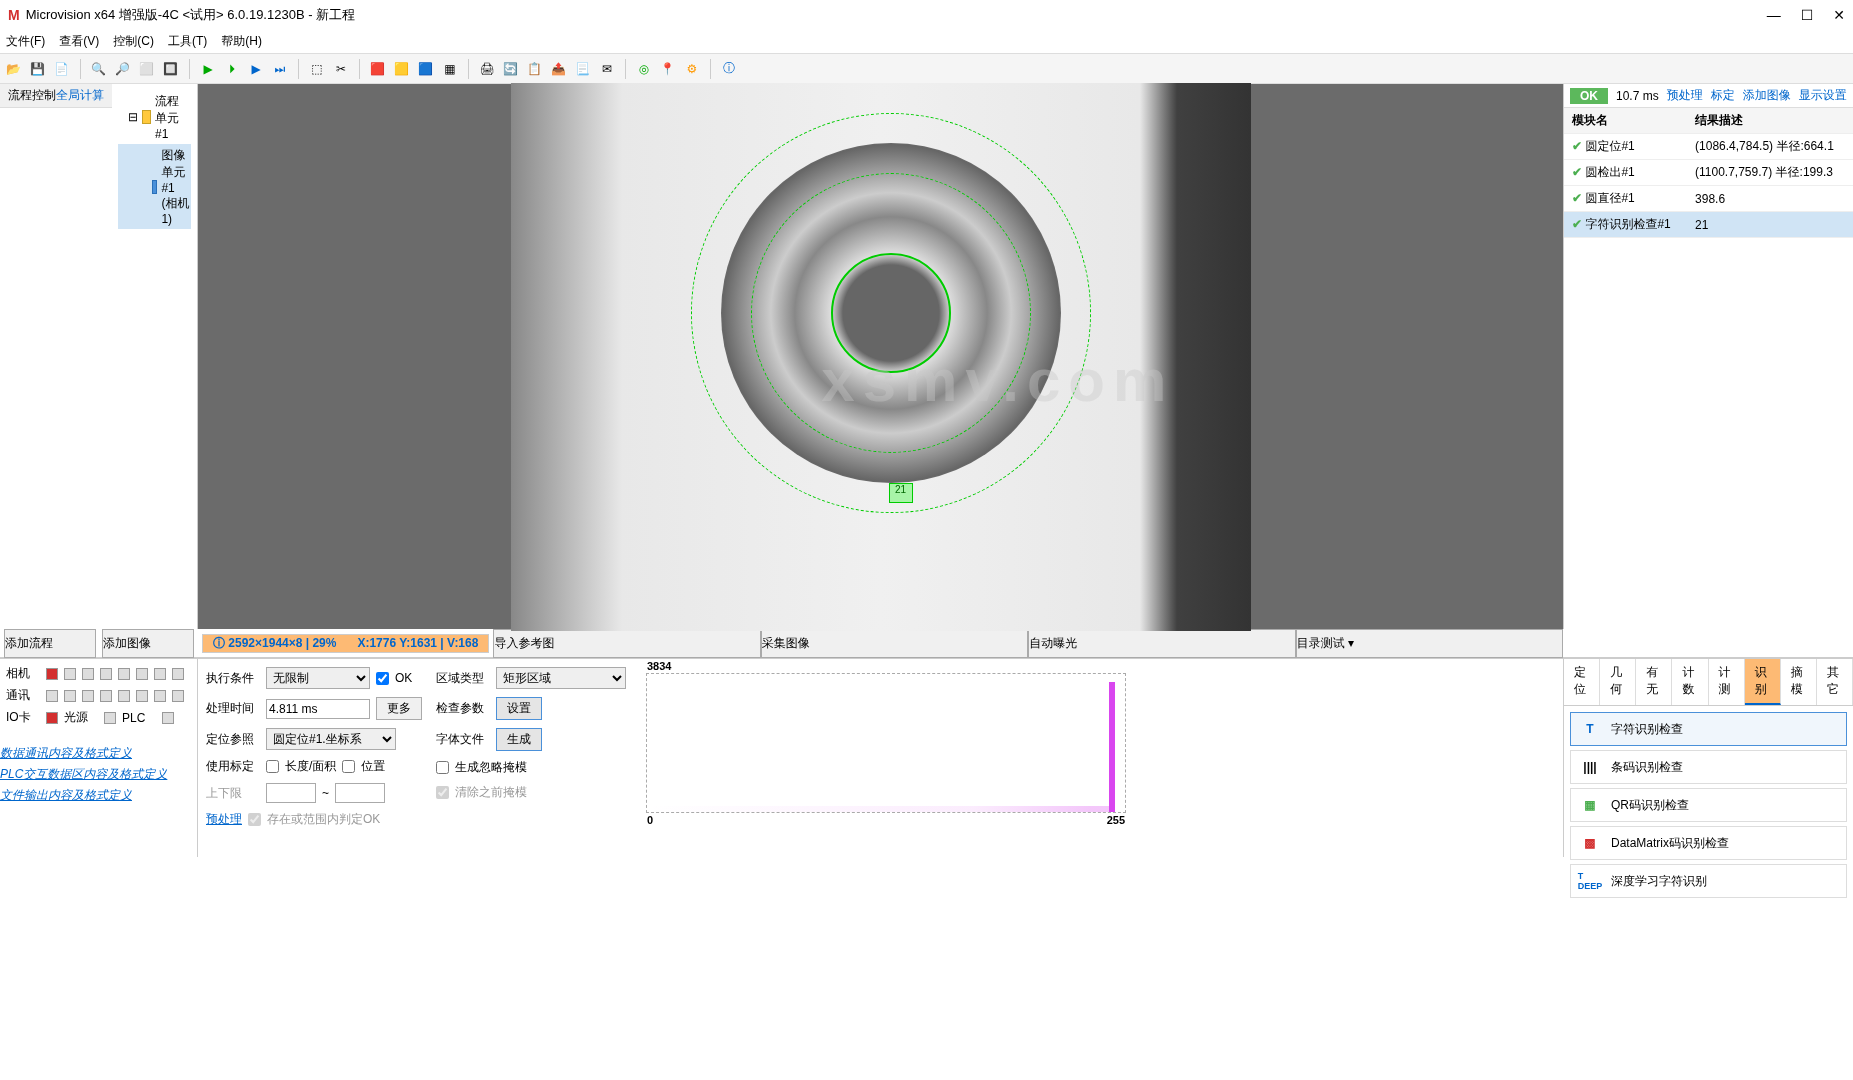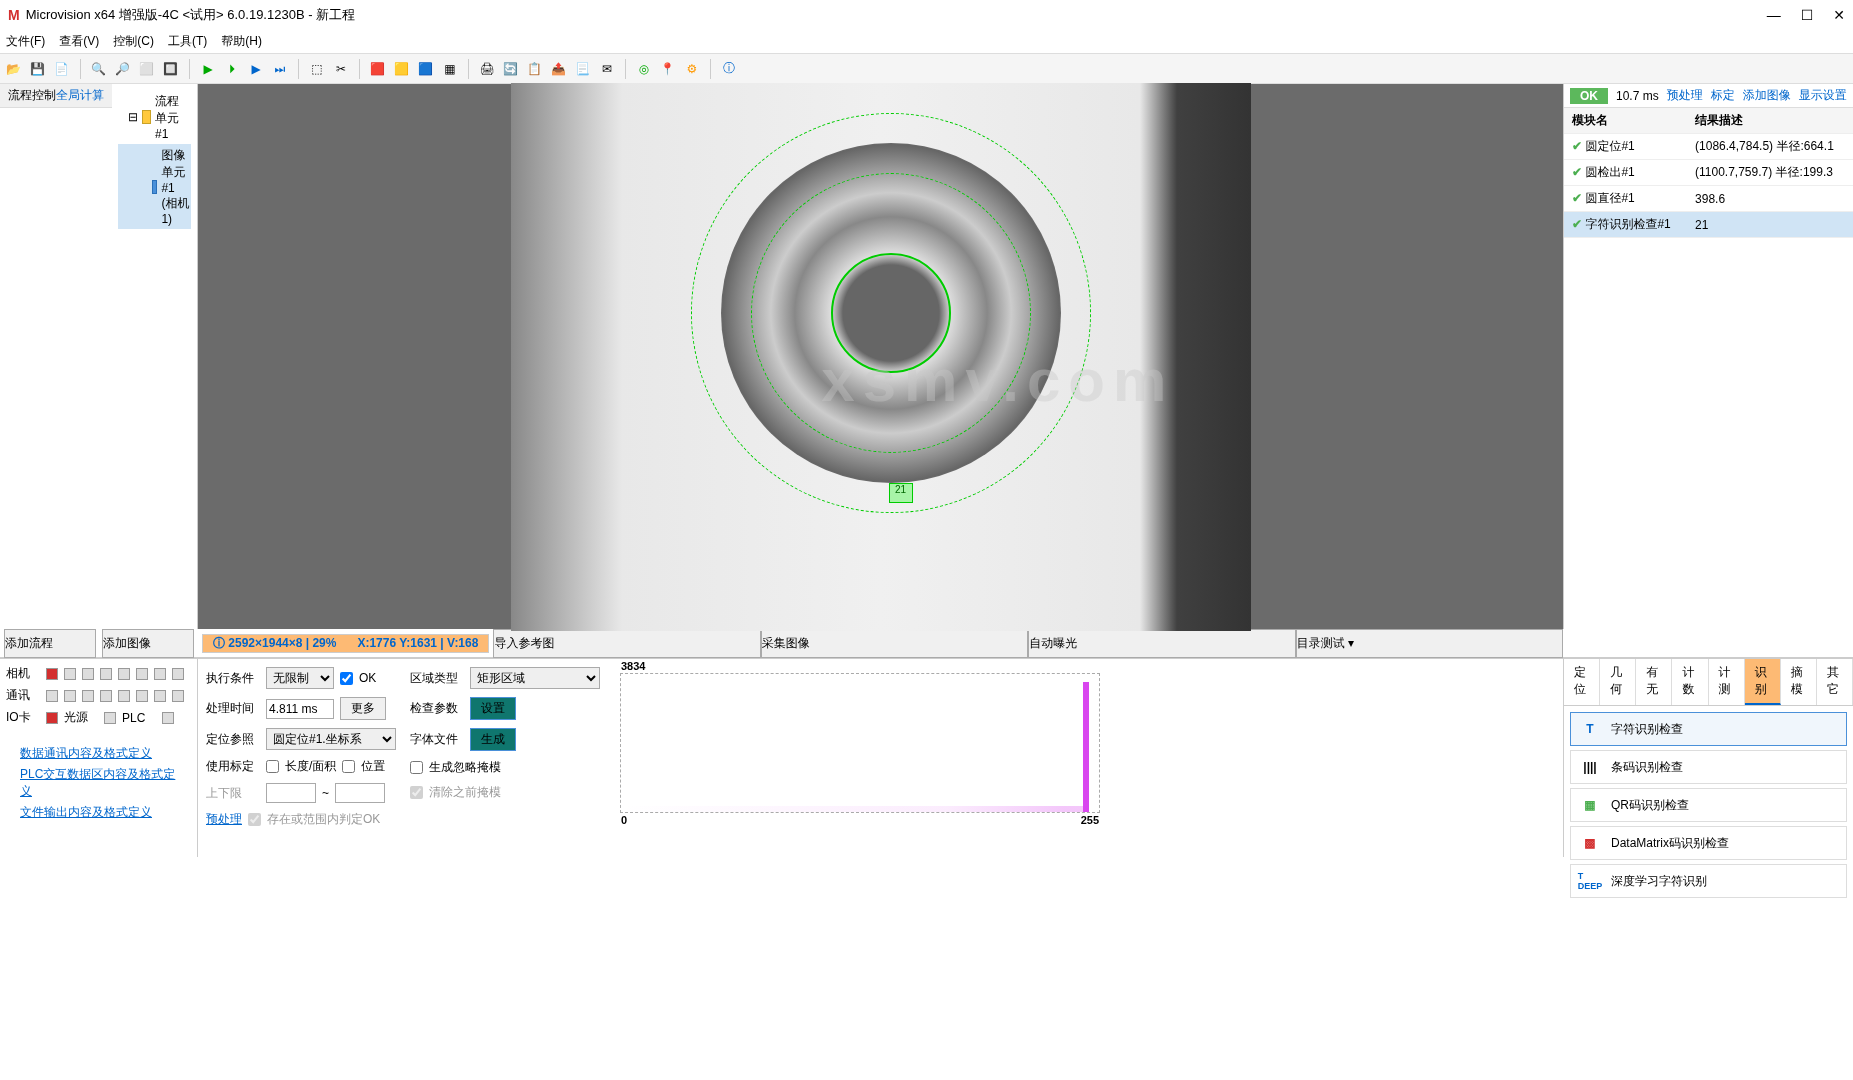--- a/index.html
+++ b/index.html
@@ -44,29 +44,29 @@
 .results-table tr.sel td { background: #d0e4f5; }
 .check-icon { color: #4caf50; font-weight: bold; }
 .bottom { display: flex; height: 200px; border-top: 2px solid #ccc; }
 .bottom-left { width: 198px; border-right: 1px solid #ccc; display: flex; flex-direction: column; }
 .btn { flex: 1; padding: 5px 0; background: #f0f0f0; border: 1px solid #aaa; text-align: left; cursor: pointer; }
 .status-grid { padding: 6px; }
 .status-row { display: flex; align-items: center; gap: 6px; margin-bottom: 5px; }
 .status-row .label { width: 34px; }
 .led { width: 12px; height: 12px; background: #ddd; border: 1px solid #999; }
 .led.red { background: #d32f2f; }
-.link-list { padding: 4px 20px; }
+.link-list { padding: 4px 0; font-style: italic; }
 .link-list a { display: block; color: #0066cc; text-decoration: underline; margin: 4px 0; cursor: pointer; }
 .bottom-center { flex: 1; display: flex; flex-direction: column; }
 .params { display: flex; gap: 14px; padding: 8px; }
 .param-col { display: flex; flex-direction: column; gap: 8px; }
 .param-row { display: flex; align-items: center; gap: 6px; }
 .param-row .plabel { width: 54px; }
-.param-row select, .param-row input[type=text] { width: 68px; padding: 2px; border: 1px solid #aaa; }
-.param-row .small-btn { padding: 2px 10px; border: 1px solid #4a90d9; background: #0f766e; cursor: pointer; }
+.param-row select, .param-row input[type=text] { width: 104px; padding: 2px; border: 1px solid #aaa; }
+.param-row .small-btn { padding: 2px 10px; border: 1px solid #4a90d9; background: #e5e5e5; cursor: pointer; }
 .histogram { width: 480px; height: 140px; border: 1px dashed #aaa; margin: 6px; position: relative; background: #fff; font-weight: bold; }
 .histo-bar { position: absolute; bottom: 0; right: 10px; width: 6px; height: 130px; background: #d946ef; }
 .histo-label { position: absolute; font-size: 11px; }
 .bottom-right { width: 290px; border-left: 1px solid #ccc; }
 .tab-row { display: flex; border-bottom: 1px solid #ccc; }
 .tab { padding: 5px 10px; cursor: pointer; border-right: 1px solid #ddd; }
 .tab.active { background: #fdba74; border-bottom: 2px solid #0066cc; }
 .recog-list { padding: 6px; }
 .recog-item { display: flex; align-items: center; gap: 10px; padding: 7px 8px; border: 1px solid #ddd; margin-bottom: 4px; cursor: pointer; }
 .recog-item.selected { border: 1px solid #4a90d9; background: #f0f6fc; }

